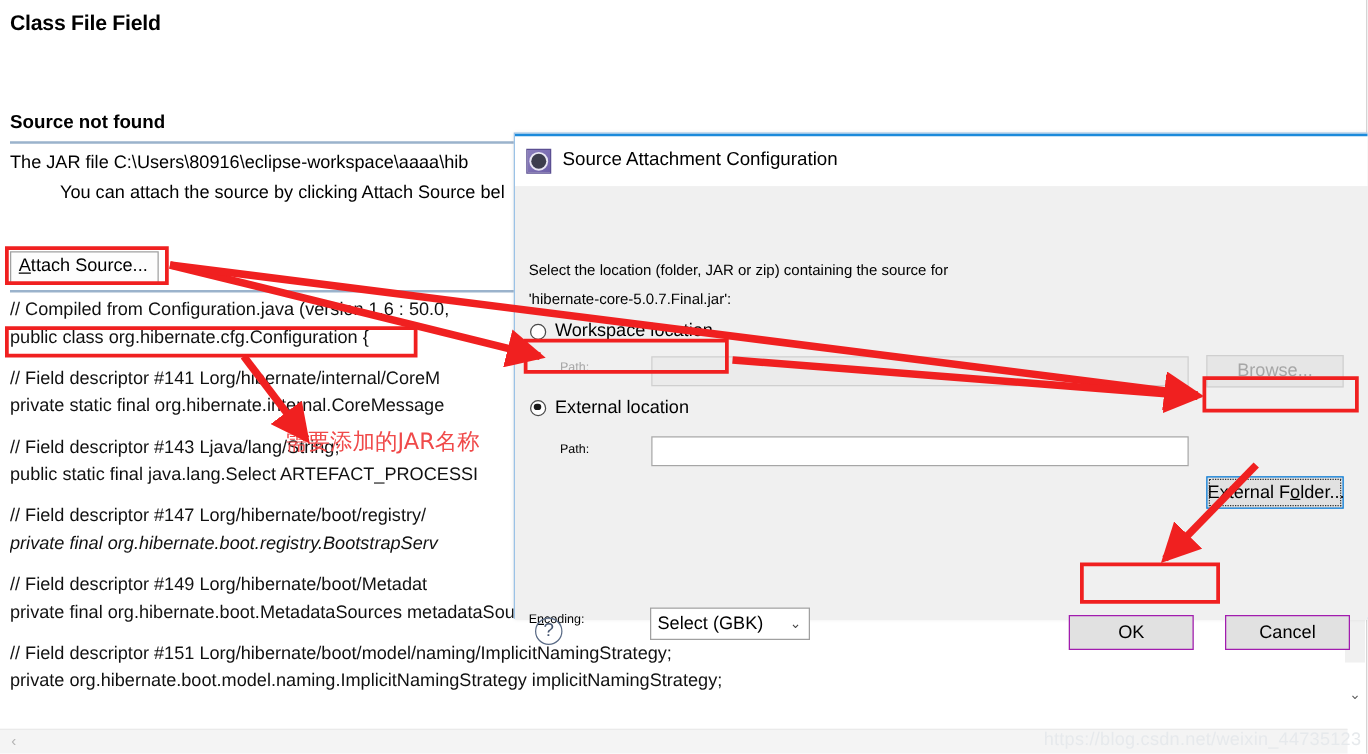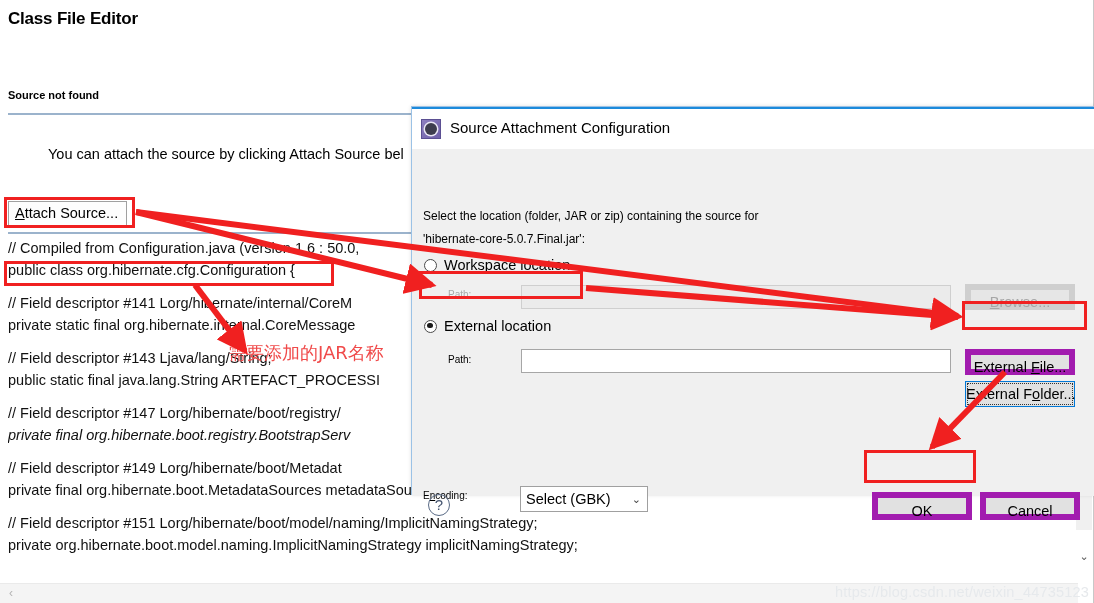--- a/index.html
+++ b/index.html
@@ -31,21 +31,21 @@
     position: absolute;
     left: 8px; top: 9px;
     font-size: 17px;
     font-weight: bold;
     letter-spacing: -0.2px;
   }
 
   .section-title {
     position: absolute;
     left: 8px; top: 89px;
-    font-size: 11px;
+    font-size: 15px;
     font-weight: bold;
   }
 
   .hr-blue {
     position: absolute;
     left: 8px; top: 113px;
     width: 1070px; height: 2px;
     background: #9bb3cc;
   }
 
@@ -269,21 +269,21 @@
   .text-input.disabled {
     background: #ebebeb;
     border-color: #cfcfcf;
   }
 
   .btn {
     position: absolute;
     height: 26px;
     box-sizing: border-box;
     background: #e1e1e1;
-    border: 6px solid #a21caf;
+    border: 1px solid #a21caf;
     font-family: "Liberation Sans", sans-serif;
     font-size: 14.5px;
     color: #000;
     text-align: center;
     line-height: 24px;
     white-space: nowrap;
     padding: 0;
   }
   .btn.disabled { color: #a6a6a6; border-color: #cfcfcf; background: #e6e6e6; }
   .btn u { text-decoration: underline; }
@@ -348,42 +348,43 @@
     left: 0; top: 0;
     width: 1094px; height: 603px;
     pointer-events: none;
   }
 </style>
 </head>
 <body>
 
 <div id="editor-page">
 
-  <div class="page-title">Class File Editor</div>
+  <div class="page-title">Class File Field</div>
 
   <div class="section-title">Source not found</div>
 
   <div class="hr-blue"></div>
 
+  <div class="msg-line l1">The JAR file C:\Users\80916\eclipse-workspace\aaaa\hib</div>
   <div class="msg-line l2">You can attach the source by clicking Attach Source bel</div>
 
   <div class="attach-btn"><u>A</u><span>ttach Source...</span></div>
 
   <div class="hr-blue2"></div>
 
   <div id="code-area">
 
   <div class="code-line" style="top: 0px;">// Compiled from Configuration.java (version 1.6 : 50.0, </div>
       <div class="code-line" style="top: 22px;">public class org.hibernate.cfg.Configuration {</div>
       <div class="code-line" style="top: 44px;"></div>
       <div class="code-line" style="top: 55px;">  // Field descriptor #141 Lorg/hibernate/internal/CoreM</div>
       <div class="code-line" style="top: 77px;">  private static final org.hibernate.internal.CoreMessage</div>
       <div class="code-line" style="top: 99px;"></div>
       <div class="code-line" style="top: 110px;">  // Field descriptor #143 Ljava/lang/String;</div>
-      <div class="code-line" style="top: 132px;">  public static final java.lang.String ARTEFACT_PROCESSI</div>
+      <div class="code-line" style="top: 132px;">  public static final java.lang.Select ARTEFACT_PROCESSI</div>
       <div class="code-line" style="top: 154px;"></div>
       <div class="code-line" style="top: 165px;">  // Field descriptor #147 Lorg/hibernate/boot/registry/</div>
       <div class="code-line" style="top: 187px; font-style: italic;">  private final org.hibernate.boot.registry.BootstrapServ</div>
       <div class="code-line" style="top: 209px;"></div>
       <div class="code-line" style="top: 220px;">  // Field descriptor #149 Lorg/hibernate/boot/Metadat</div>
       <div class="code-line" style="top: 242px;">  private final org.hibernate.boot.MetadataSources metadataSources;</div>
       <div class="code-line" style="top: 264px;"></div>
       <div class="code-line" style="top: 275px;">  // Field descriptor #151 Lorg/hibernate/boot/model/naming/ImplicitNamingStrategy;</div>
       <div class="code-line" style="top: 297px;">  private org.hibernate.boot.model.naming.ImplicitNamingStrategy implicitNamingStrategy;</div>
     </div>
@@ -424,32 +425,31 @@
     <input class="text-input disabled" style="left: 109px; top: 136px; width: 430px;" disabled="" value="">
     <div class="btn disabled" style="left:553px; top:135px; width:110px;"><u>B</u><span>rowse...</span></div>
 
     <div class="radio-row" id="radio-external">
       <span class="radio-mark checked"></span>
       <span>External location</span>
     </div>
 
     <div class="field-label" style="left:36px; top:205px;">Path:</div>
     <input class="text-input" style="left: 109px; top: 200px; width: 430px;" value="">
-    <div class="btn" style="left:553px; top:200px; width:110px;">External <u>F</u>ile...</div>
 
     <div class="field-label" style="left:11px; top:341px;">E<u>n</u>coding:</div>
     <div id="encoding-combo">
       <span>Select (GBK)</span>
       <span class="chev">⌄</span>
     </div>
     <div class="btn focused" style="left:553px; top:232px; width:110px;">External F<u>o</u>lder...</div>
 
     <div id="help-icon">?</div>
 
-    <div class="btn" style="left:460px; top:343px; width:100px; height:28px; line-height:26px;">OK</div>
+    <div class="btn" style="left:443px; top:343px; width:100px; height:28px; line-height:26px;">OK</div>
     <div class="btn" style="left:568px; top:343px; width:100px; height:28px; line-height:26px;">Cancel</div>
 
   </div>
 </div>
 
 <div class="red-box" style="left:4px;  top:197px; width:131px; height:31px;"></div>
 <div class="red-box" style="left:4px;  top:261px; width:330px; height:25px;"></div>
 <div class="red-box" style="left:419px; top:271px; width:164px; height:28px;"></div>
 <div class="red-box" style="left:962px; top:301px; width:125px; height:29px;"></div>
 <div class="red-box" style="left:864px; top:450px; width:112px; height:33px;"></div>

